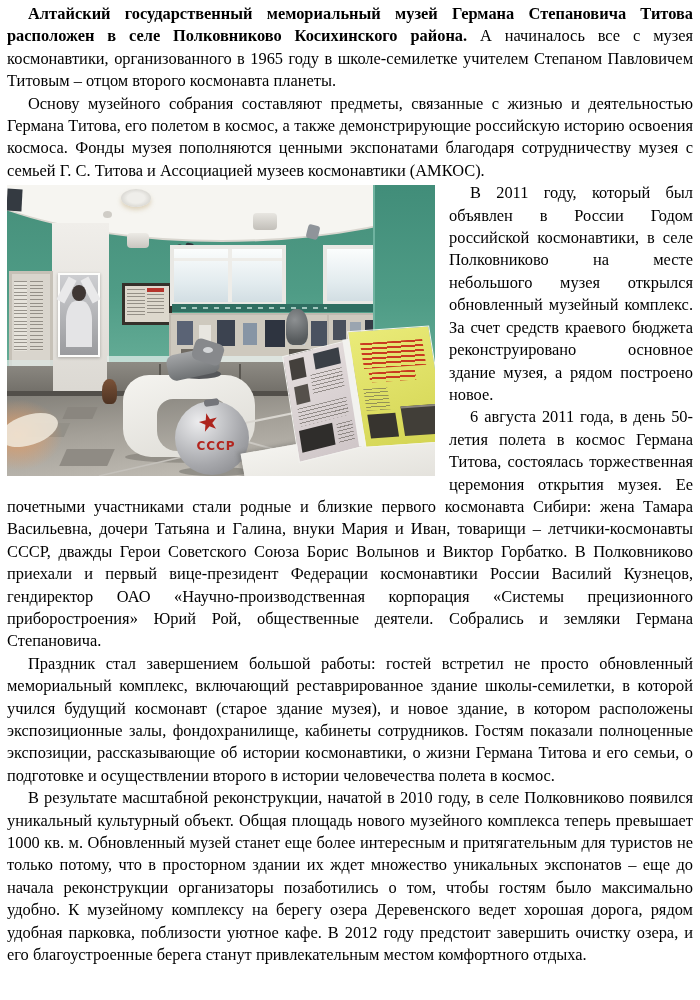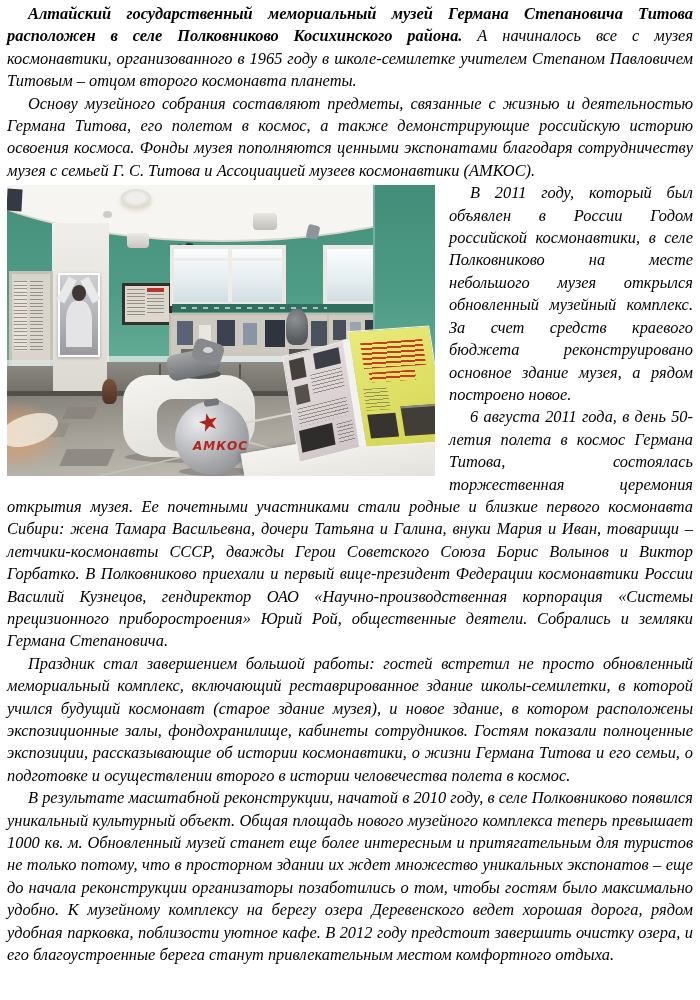--- a/index.html
+++ b/index.html
@@ -1,19 +1,19 @@
 <!DOCTYPE html>
 <html lang="ru"><head>
 <meta charset="utf-8">
 <style>
   html,body{margin:0;padding:0;}
   body{width:700px;height:1000px;background:#ffffff;overflow:hidden;
        font-family:"Liberation Serif","DejaVu Serif",serif;
        font-size:16.4px;line-height:22.4px;color:#000;}
-  .doc{padding:3px 7px 0 7px;text-align:justify;font-style:italic;}
+  .doc{padding:3px 7px 0 7px;text-align:justify;}
   .doc p{margin:0;text-indent:21px;}
   .photo{position:relative;float:left;width:428px;height:291px;margin:3px 14px 2px 0;
          overflow:hidden;background:#f6f5f1;}
   .ab{position:absolute;}
   .tl{background:repeating-linear-gradient(180deg,rgba(88,83,76,.55) 0 1px,transparent 1px 3.6px);}
   .rl{background:repeating-linear-gradient(180deg,rgba(198,40,24,.9) 0 2px,transparent 2px 5px);}
 </style>
 </head>
 <body>
 
@@ -121,21 +121,21 @@
     <svg class="ab" width="428" height="291" style="left:0;top:0;" viewBox="0 0 428 291">
       <line x1="228" y1="240" x2="356" y2="214" stroke="#d9d6d0" stroke-width="2"></line>
       <line x1="230" y1="254" x2="350" y2="287" stroke="#cbc8c2" stroke-width="2"></line>
       <line x1="184" y1="270" x2="92" y2="291" stroke="#c4c1bb" stroke-width="1.5"></line>
     </svg>
 
     <span class="ab" style="left:172px;top:282px;width:72px;height:9px;border-radius:50%;background:rgba(70,68,64,.35);"></span>
     <span class="ab" style="left:168px;top:216px;width:74px;height:74px;border-radius:50%;background:radial-gradient(circle at 32% 28%,#ececee 0%,#c9cacd 30%,#a6a7ab 60%,#7e7f83 100%);"></span>
     <span class="ab" style="left:197px;top:214px;width:15px;height:7px;border-radius:3px;background:#74757a;transform:rotate(-8deg);"></span>
     <span class="ab" style="left:170px;top:228px;font-size:24px;line-height:24px;color:#ad241d;transform:rotate(-14deg);font-family:'DejaVu Sans',sans-serif;">★</span>
-    <span class="ab" style="left:186px;top:254px;width:46px;text-align:center;font-family:'DejaVu Sans',sans-serif;font-weight:bold;font-size:12px;line-height:14px;letter-spacing:1px;color:#b3251e;text-indent:0;">АМКОС</span>
+    <span class="ab" style="left:186px;top:254px;width:46px;text-align:center;font-family:'DejaVu Sans',sans-serif;font-weight:bold;font-size:12px;line-height:14px;letter-spacing:1px;color:#b3251e;text-indent:0;">СССР</span>
 
     <span class="ab" style="left:238px;top:250px;width:210px;height:70px;background:linear-gradient(#f3f2ee,#e0ded8);transform:rotate(-10deg);box-shadow:-3px -2px 4px rgba(90,90,85,.3);"></span>
 
     <span class="ab" style="left:282px;top:148px;width:150px;height:122px;transform:rotate(-9deg);">
       <span class="ab" style="left:0;top:8px;width:64px;height:106px;background:linear-gradient(160deg,#e5dede,#cfc6c8);border:1px solid #f2f1ee;transform:skewY(-5deg);">
         <span class="ab" style="left:5px;top:5px;width:15px;height:20px;background:#44403c;"></span>
         <span class="ab" style="left:30px;top:4px;width:26px;height:16px;background:#3a3f46;"></span>
         <span class="ab tl" style="left:24px;top:24px;width:32px;height:20px;"></span>
         <span class="ab" style="left:6px;top:32px;width:14px;height:18px;background:#55504b;"></span>
         <span class="ab tl" style="left:6px;top:54px;width:50px;height:18px;"></span>

